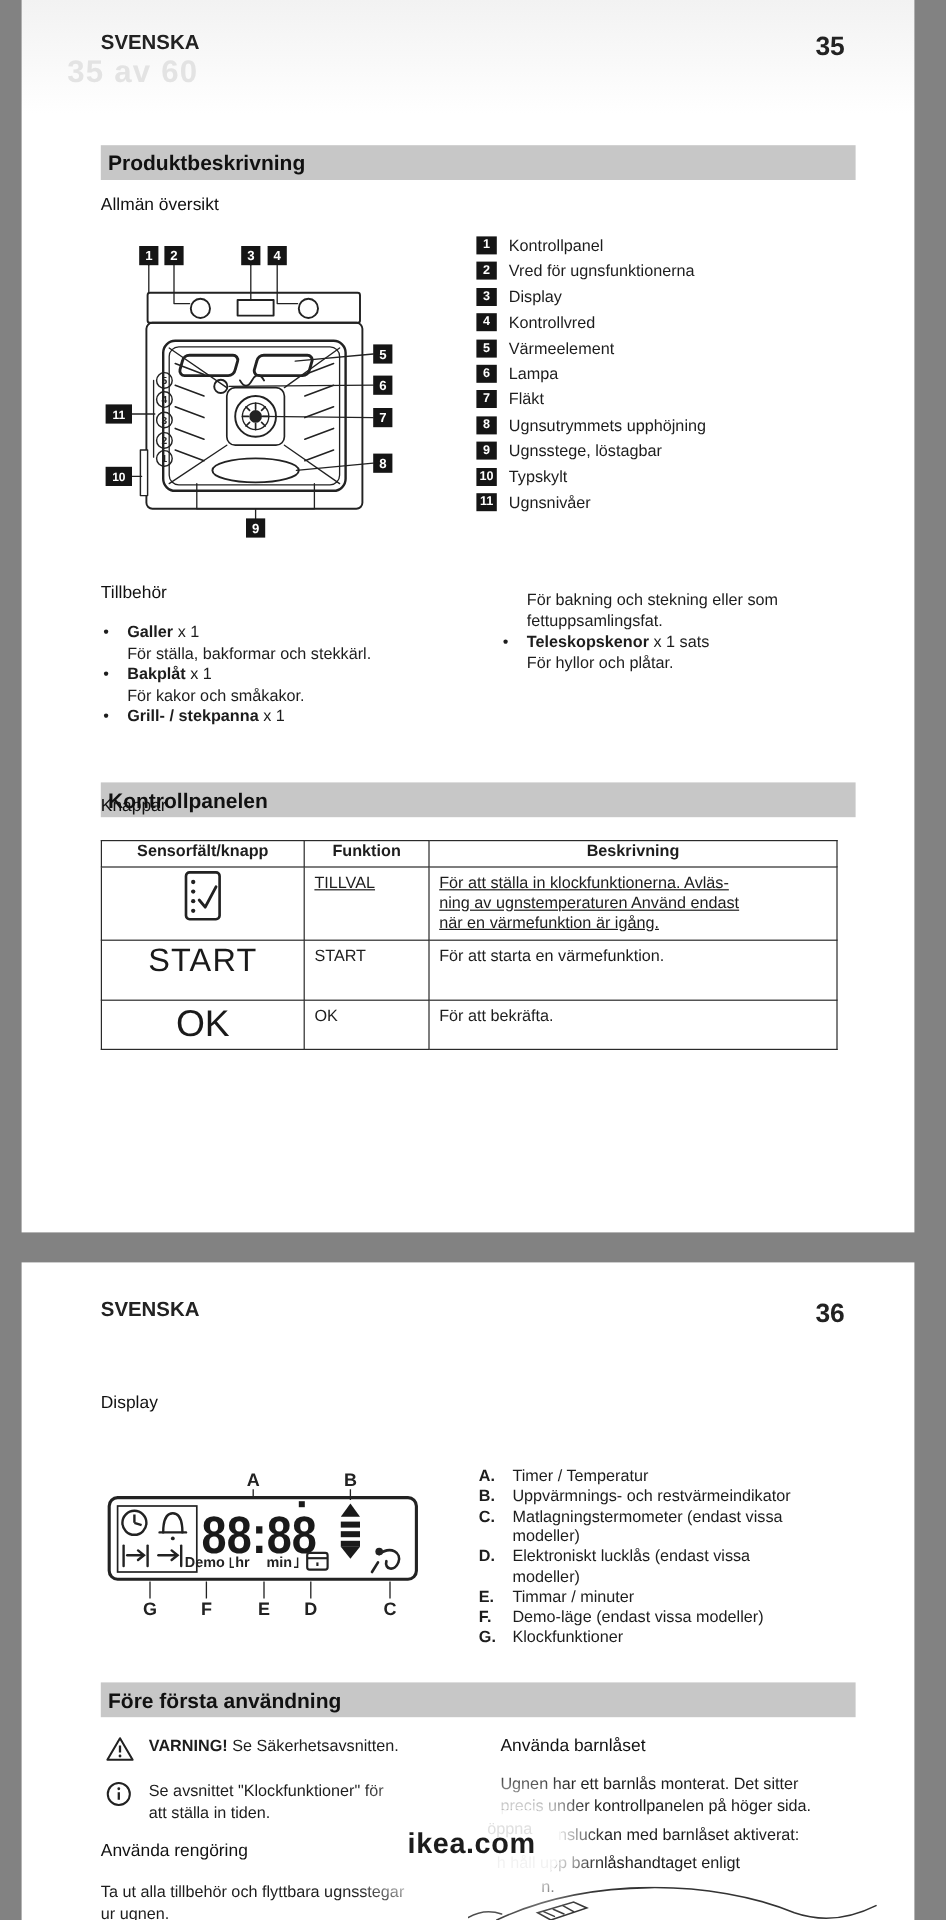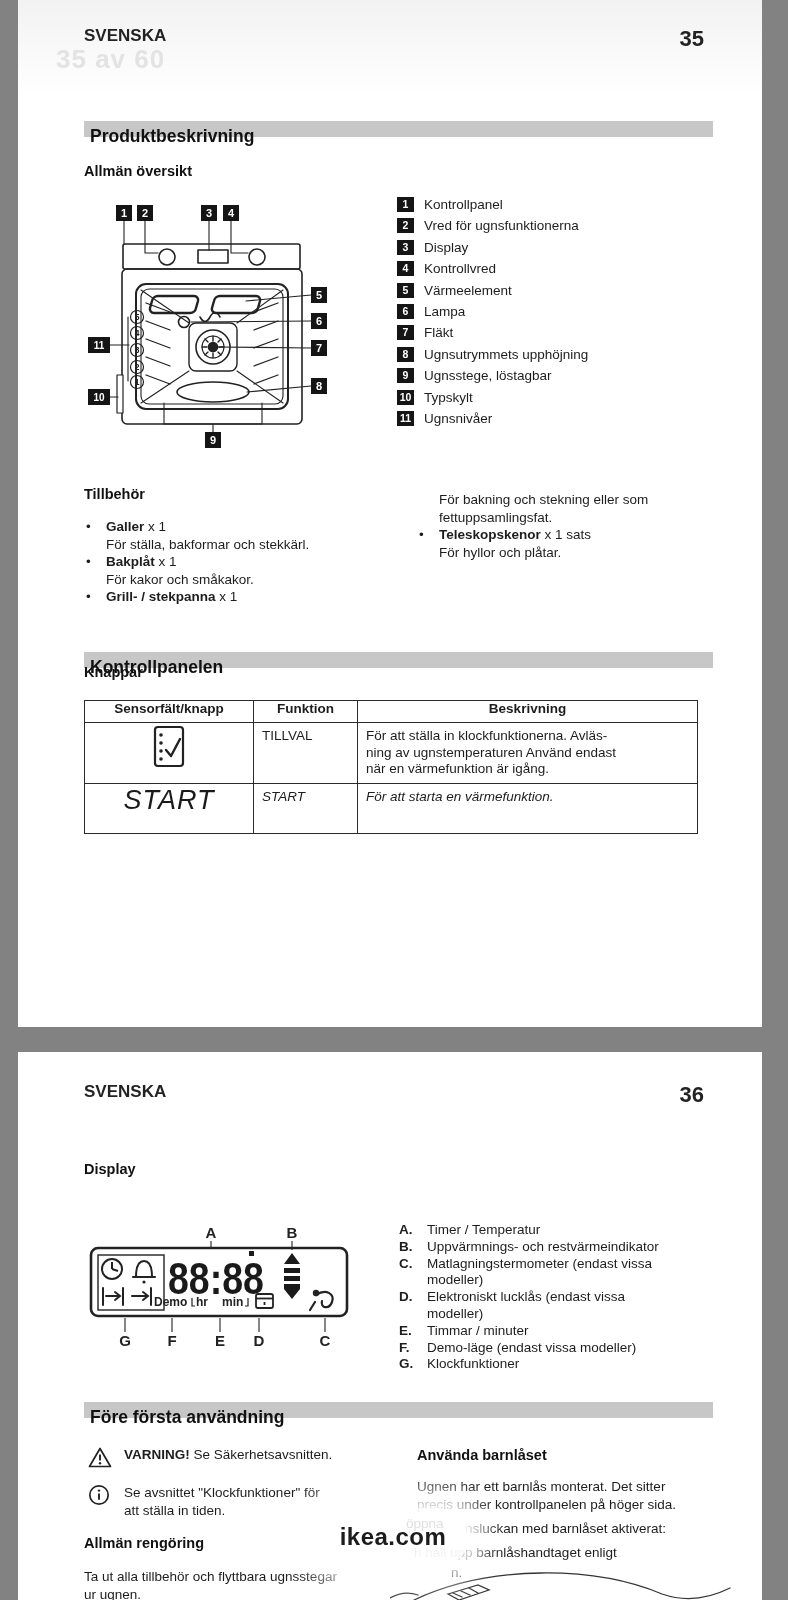--- a/index.html
+++ b/index.html
@@ -8,23 +8,23 @@
     background:#828282;color:#1d1d1d;
     font-family:"Liberation Sans", sans-serif;
   }
   .abs{position:absolute;}
   .page{position:absolute;left:18px;width:744px;background:#ffffff;overflow:hidden;}
   #page35{top:0;height:1027px;background:linear-gradient(180deg,#f2f2f2 0px,#ffffff 95px);}
   #page36{top:1052px;height:548px;}
   .doc-header{font-size:17px;font-weight:bold;color:#222;}
   .page-num{font-size:22px;font-weight:bold;color:#222;}
   .overlay-indicator{font-size:26px;color:#e3e3e3;font-weight:bold;letter-spacing:1px;}
-  .section-bar{background:#c7c7c7;height:16px;line-height:31px;width:629px;left:66px;
+  .section-bar{background:#c7c7c7;height:29px;line-height:31px;width:629px;left:66px;
     font-size:17.5px;font-weight:bold;padding-left:6px;box-sizing:border-box;color:#111;}
-  .subhead{font-size:14.5px;font-weight:bold;color:#111;}
+  .subhead{font-size:14.5px;font-weight:normal;color:#111;}
   .body-text{font-size:13.5px;line-height:17.5px;color:#1d1d1d;}
   
   .callout-item{height:21.4px;display:flex;align-items:flex-start;}
   .badge{display:inline-block;min-width:15px;height:15px;padding:0 1px;background:#151515;color:#fff;
     font-size:10.5px;font-weight:bold;text-align:center;line-height:15px;margin-right:10px;margin-top:1px;}
   .callout-label{font-size:13.5px;line-height:17px;}
   
   .acc-col{width:300px;}
   .acc-item{position:relative;padding-left:22px;}
   .acc-item .bullet-dot{position:absolute;left:2px;top:0;}
@@ -251,42 +251,47 @@
         <col style="width:169px">
         <col style="width:104px">
         <col style="width:340px">
       </colgroup>
     <tbody>
         <tr>
       <th class="h-cell">Sensorfält/knapp</th>
       <th class="h-cell">Funktion</th>
       <th class="h-cell">Beskrivning</th>
     </tr>
-    <tr style="height:60px;">
+    <tr style="height:60px;text-decoration:underline;">
       <td class="sensor-cell">
         <svg width="38" height="46" viewBox="0 0 38 46">
           <rect x="5" y="3" width="28" height="39" rx="3" fill="none" stroke="#222" stroke-width="2.2"></rect>
           <circle cx="11" cy="11" r="1.8" fill="#222"></circle>
               <circle cx="11" cy="19" r="1.8" fill="#222"></circle>
           <circle cx="11" cy="27" r="1.8" fill="#222"></circle>
               <circle cx="11" cy="35" r="1.8" fill="#222"></circle>
           <path d="M16,26 l5,6 l9,-17" fill="none" stroke="#222" stroke-width="2.4" stroke-linecap="round" stroke-linejoin="round"></path>
         </svg>
       </td>
       <td class="text-cell">TILLVAL</td>
       <td class="text-cell">
         <span style="display:block">För att ställa in klockfunktionerna. Avläs-</span>
         <span style="display:block">ning av ugnstemperaturen Använd endast</span>
         <span style="display:block">när en värmefunktion är igång.</span>
       </td>
     </tr>
-    <tr style="height:50px;font-style:italic;">
+    <tr style="height:50px;">
       <td class="sensor-cell"><span class="start-big">START</span></td>
       <td class="text-cell">START</td>
       <td class="text-cell">För att starta en värmefunktion.</td>
+    </tr>
+    <tr style="height:41px;">
+      <td class="sensor-cell"><span class="ok-big">OK</span></td>
+      <td class="text-cell">OK</td>
+      <td class="text-cell">För att bekräfta.</td>
     </tr>
   </tbody>
     </table>
 </div>
 
 <div class="page" id="page36">
   <div class="abs doc-header" style="left:66px;top:30px;">SVENSKA</div>
   <div class="abs page-num" style="right:58px;top:30px;">36</div>
 
   <div class="abs subhead" style="left:66px;top:109px;">Display</div>
@@ -425,21 +430,21 @@
         <circle cx="11" cy="6.6" r="1.2" fill="#222"></circle>
         <line x1="11" y1="9.6" x2="11" y2="15.8" stroke="#222" stroke-width="1.9"></line>
       </svg>
     </div>
     <div class="body-text">
       <span style="display:block">Se avsnittet "Klockfunktioner" för</span>
       <span style="display:block">att ställa in tiden.</span>
     </div>
   </div>
 
-  <div class="abs subhead" style="left:66px;top:483px;">Allmän rengöring</div>
+  <div class="abs subhead" style="left:66px;top:483px;">Använda rengöring</div>
   <div class="abs body-text" style="left:66px;top:516px;width:310px;">
     <span style="display:block">Ta ut alla tillbehör och flyttbara ugnsstegar</span>
     <span style="display:block">ur ugnen.</span>
   </div>
 
   <div class="abs subhead" style="left:399px;top:395px;">Använda barnlåset</div>
   <div class="abs body-text" style="left:399px;top:426px;width:295px;">
     <span style="display:block">Ugnen har ett barnlås monterat. Det sitter</span>
     <span style="display:block">precis under kontrollpanelen på höger sida.</span>
   </div>

